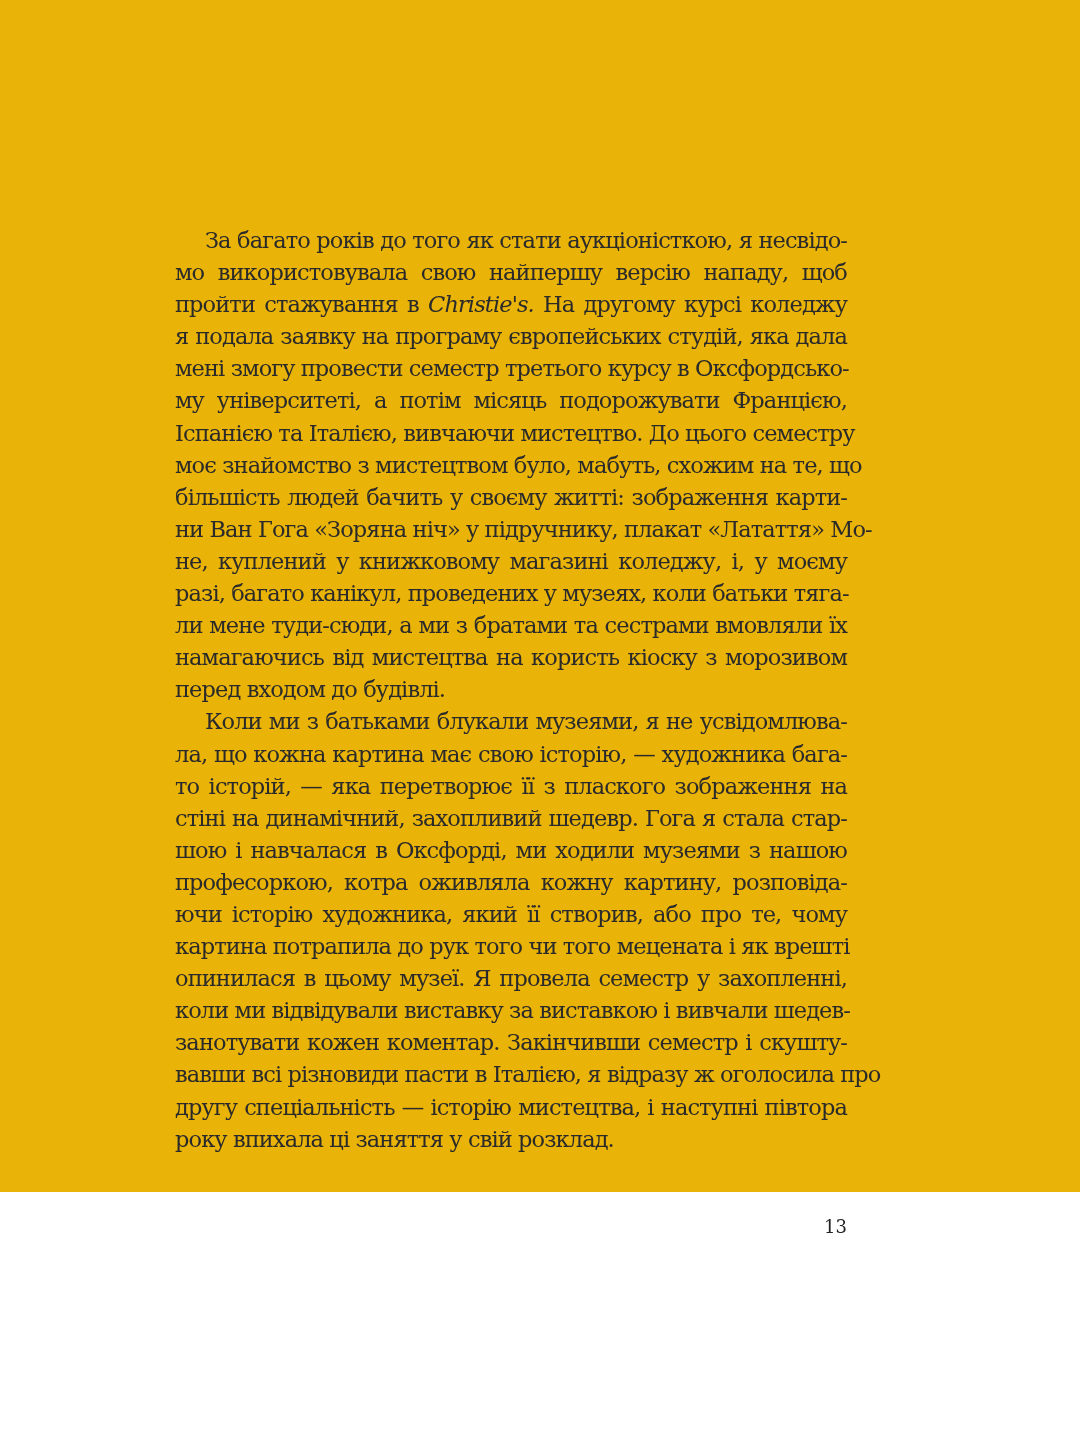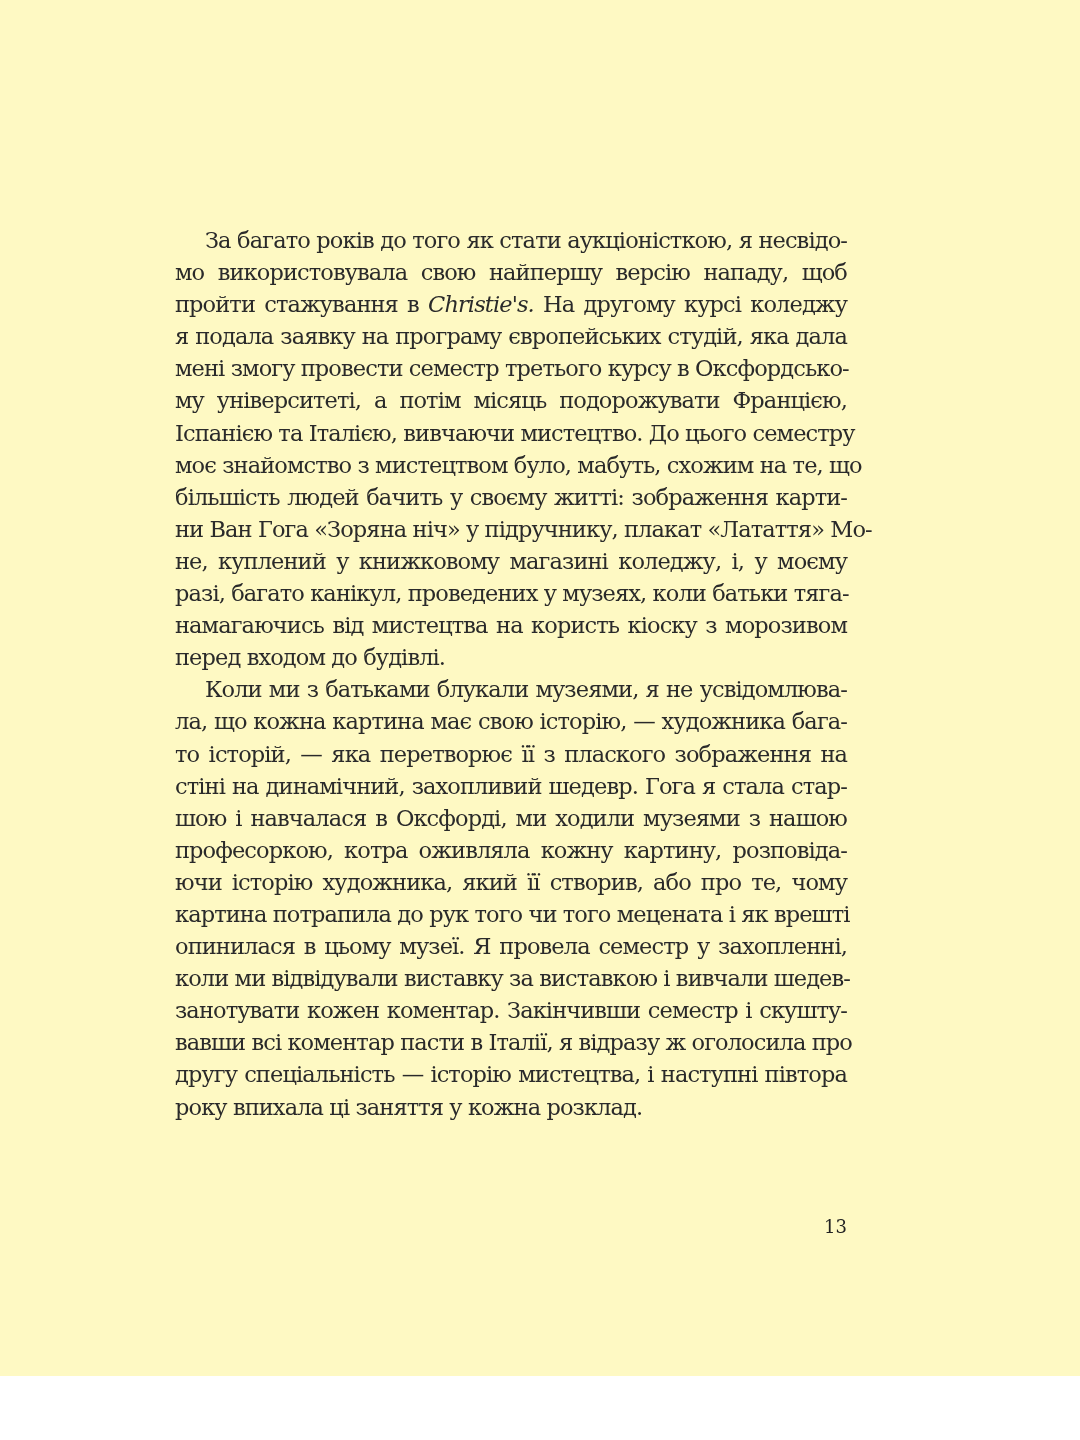--- a/index.html
+++ b/index.html
@@ -1,18 +1,18 @@
 <!DOCTYPE html>
 <html><head>
 <meta charset="utf-8">
 <style>
   html, body { margin: 0; padding: 0; background: #ffffff; }
   body { width: 1080px; height: 1440px; position: relative; overflow: hidden; }
   .page {
-    position: absolute; left: 0; top: 0; width: 1080px; height: 1376px; background: #fef9c3;
+    position: absolute; left: 0; top: 0; width: 1080px; height: 1192px; background: #eab308;
   }
   .text-block {
     position: absolute; left: 175px; top: 224px; width: 672px;
     font-family: "DejaVu Serif", "Liberation Serif", serif;
     font-size: 22.5px; line-height: 32.1px; color: #2a2a2a;
     letter-spacing: -0.9px;
   }
   .line { display: block; white-space: nowrap; text-align: justify; text-align-last: justify; height: 32.1px; }
   .line.last { text-align-last: left; }
   .line.indent { padding-left: 30px; }
@@ -34,34 +34,35 @@
       <span class="line"><span>пройти стажування в </span><span class="italic">Christie's.</span><span> На другому курсі коледжу</span></span>
       <span class="line">я подала заявку на програму європейських студій, яка дала</span>
       <span class="line">мені змогу провести семестр третього курсу в Оксфордсько-</span>
       <span class="line">му університеті, а потім місяць подорожувати Францією,</span>
       <span class="line">Іспанією та Італією, вивчаючи мистецтво. До цього семестру</span>
       <span class="line">моє знайомство з мистецтвом було, мабуть, схожим на те, що</span>
       <span class="line">більшість людей бачить у своєму житті: зображення карти-</span>
       <span class="line">ни Ван Гога «Зоряна ніч» у підручнику, плакат «Латаття» Мо-</span>
       <span class="line">не, куплений у книжковому магазині коледжу, і, у моєму</span>
       <span class="line">разі, багато канікул, проведених у музеях, коли батьки тяга-</span>
+      <span class="line">ли мене туди-сюди, а ми з братами та сестрами вмовляли їх</span>
       <span class="line">намагаючись від мистецтва на користь кіоску з морозивом</span>
       <span class="line last">перед входом до будівлі.</span>
     </div>
     <div>
       <span class="line indent">Коли ми з батьками блукали музеями, я не усвідомлюва-</span>
       <span class="line">ла, що кожна картина має свою історію, — художника бага-</span>
       <span class="line">то історій, — яка перетворює її з плаского зображення на</span>
       <span class="line">стіні на динамічний, захопливий шедевр. Гога я стала стар-</span>
       <span class="line">шою і навчалася в Оксфорді, ми ходили музеями з нашою</span>
       <span class="line">професоркою, котра оживляла кожну картину, розповіда-</span>
       <span class="line">ючи історію художника, який її створив, або про те, чому</span>
       <span class="line">картина потрапила до рук того чи того мецената і як врешті</span>
       <span class="line">опинилася в цьому музеї. Я провела семестр у захопленні,</span>
       <span class="line">коли ми відвідували виставку за виставкою і вивчали шедев-</span>
       <span class="line">занотувати кожен коментар. Закінчивши семестр і скушту-</span>
-      <span class="line">вавши всі коментар пасти в Італії, я відразу ж оголосила про</span>
+      <span class="line">вавши всі різновиди пасти в Італією, я відразу ж оголосила про</span>
       <span class="line">другу спеціальність — історію мистецтва, і наступні півтора</span>
-      <span class="line last">року впихала ці заняття у кожна розклад.</span>
+      <span class="line last">року впихала ці заняття у свій розклад.</span>
     </div>
   </div>
   <div class="page-number">13</div>
 </div>
 
 </body></html>

